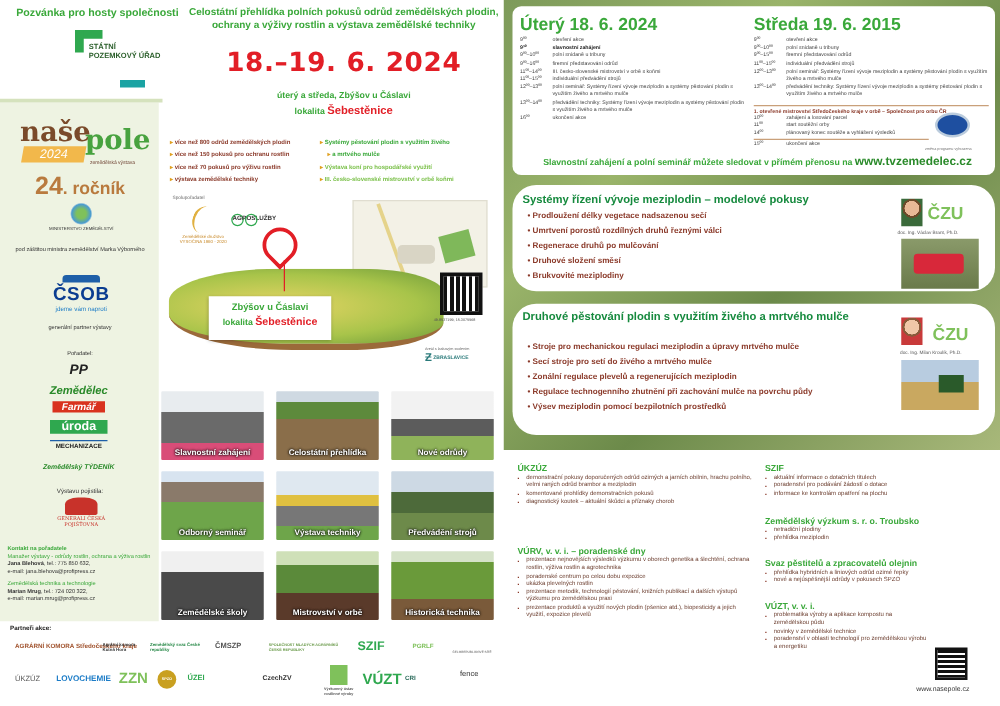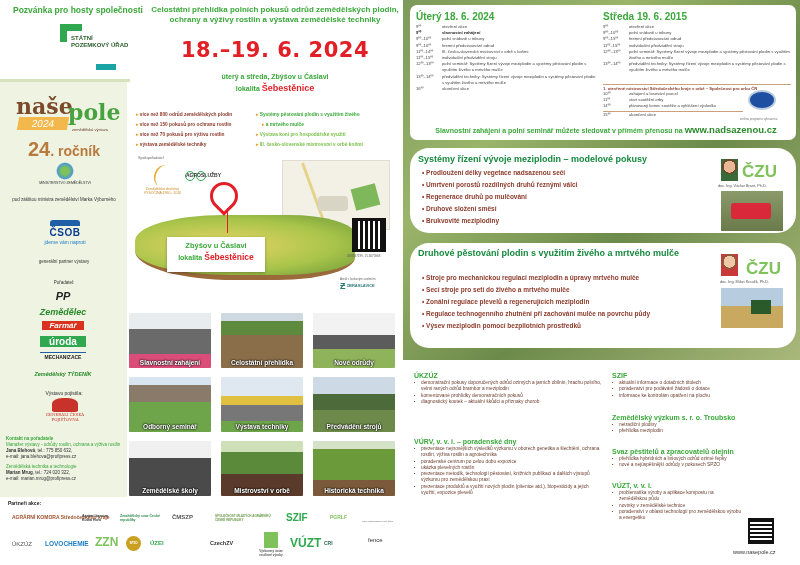--- a/index.html
+++ b/index.html
@@ -19,21 +19,21 @@
 #logo .pole{position:absolute;left:52px;top:4px;font-family:"DejaVu Serif",serif;font-size:22px;font-weight:bold;color:#48a23f}
 #logo .sub{position:absolute;left:56px;top:32px;font-size:4px;color:#6b3d2e}
 #rocnik{left:28px;top:138px;font-size:14px;font-weight:bold;color:#b97a3e}
 #rocnik span{font-size:20px}
 .small{font-size:4.5px;text-align:center;color:#333;line-height:6px}
 #mz{left:20px;top:162px;width:90px;text-align:center}
 #mz .tree{width:18px;height:18px;margin:0 auto;border-radius:50%;background:radial-gradient(circle,#7fc15b 30%,#4a9bd1 60%,transparent 70%)}
 #patron{left:5px;top:197px;width:118px}
 #csob{left:30px;top:220px;width:70px;text-align:center}
 #csob .bar{width:30px;height:6px;background:#1e5fa8;margin:0 auto 1px;border-radius:3px 3px 0 0}
-#csob .name{font-size:10px;font-weight:bold;color:#0b3d91;letter-spacing:.5px}
+#csob .name{font-size:15px;font-weight:bold;color:#0b3d91;letter-spacing:.5px}
 #csob .slogan{font-size:5px;color:#1c7cc7;margin-top:1px}
 #gp{left:5px;top:259px;width:118px}
 #poradatel{left:5px;top:280px;width:118px}
 .lg{position:absolute;left:30px;width:66px;text-align:center;font-weight:bold}
 #pp{top:290px;font-size:11px;font-style:italic;color:#222}
 #zemedelec{top:307px;font-size:9px;font-style:italic;color:#2a8a2a}
 #farmar{top:321px;font-size:8px;background:#d9321e;color:#fff;left:42px;width:42px;font-style:italic}
 #uroda{top:336px;font-size:10px;background:#2fa84f;color:#fff;left:40px;width:46px}
 #mech{top:352px;font-size:5px;color:#222;border-top:1px solid #1e5fa8;left:40px;width:46px;padding-top:1px}
 #zt{top:371px;font-size:5.5px;font-style:italic;color:#2a8a2a}
@@ -88,41 +88,41 @@
 .p5{background:linear-gradient(#cdd9e4 0 30%,#4d6a3a 30% 60%,#6d8a4a 60%)}
 .p6{background:linear-gradient(#f0f0f0 0 30%,#4a4a4a 30%)}
 .p7{background:linear-gradient(#cfe0b8 0 20%,#5b8a3a 20% 60%,#5a3a2a 60%)}
 .p8{background:linear-gradient(#d5e2c8 0 15%,#6a9a3a 15% 70%,#7a5a3a 70%)}
 
 #partneri{left:8px;top:500px;font-size:5px;font-weight:bold;color:#222}
 .plogo{position:absolute;font-size:5px;font-weight:bold;white-space:nowrap}
 
 #aerial{left:403px;top:0;width:397px;height:360px;background:linear-gradient(135deg,#7d9a5a,#9ab46a 30%,#6c8a4a 60%,#a8b87a)}
 #sched{left:410px;top:5px;width:386px;height:135px;background:#fff;border-radius:7px}
-.day h3{font-size:10px;color:#3aa83a;font-weight:bold;margin-bottom:2px}
+.day h3{font-size:14px;color:#3aa83a;font-weight:bold;margin-bottom:2px}
 .row{display:flex;font-size:4.2px;line-height:6.2px;color:#444}
 .row .t{width:26px;flex:none}
 .row.b{font-weight:bold;color:#222}
 #tue{left:416px;top:11px;width:180px}
 #wed{left:603px;top:11px;width:188px}
 #ms{left:603px;top:84px;width:188px;border-top:1px solid #c9a07a;padding-top:1px}
 #ms .h{font-size:4.2px;color:#8b3a2a;font-weight:bold}
 #msbadge{left:748px;top:90px;width:28px;height:20px;border-radius:50%;background:#1e4fa0;border:2px solid #bcd}
 #change{left:740px;top:117px;font-size:3px;color:#777}
 #stream{left:418px;top:124px;width:376px;text-align:center;font-size:7px;font-weight:bold;color:#3aa83a}
 #stream .url{font-size:9.5px;color:#2a8a2a}
 .panel{position:absolute;left:410px;width:386px;background:#fff;border-radius:19px}
 #panel1{top:148px;height:85px}
 #panel2{top:243px;height:105px}
 .panel h2{position:absolute;left:8px;font-size:9px;font-weight:bold;color:#168a3e;line-height:11px}
 .panel ul{position:absolute;left:12px;list-style:none}
 .panel li{font-size:6.5px;font-weight:bold;color:#8b3a2a;line-height:12px}
 .panel li:before{content:"• ";color:#8b3a2a}
 .avatar{position:absolute;width:17px;height:22px;background:radial-gradient(circle at 50% 35%,#e8b896 35%,#6b4a2a 36% 45%,#3a6a3a 46%)}
-.czu{position:absolute;font-size:17px;font-weight:bold;color:#7fc15b}
+.czu{position:absolute;font-size:14px;font-weight:bold;color:#7fc15b}
 .doc{position:absolute;font-size:3.8px;color:#555;white-space:nowrap}
 .pimg{position:absolute;width:62px;height:40px}
 
 #br{left:403px;top:360px;width:397px;height:205px;background:#fff}
 .sec h4{font-size:7px;font-weight:bold;color:#3aa83a;margin-bottom:1px}
 .sec ul{list-style:none}
 .sec li{font-size:4.8px;line-height:6.3px;color:#6b3d2e;padding-left:7px;position:relative}
 .sec li:before{content:"▪";position:absolute;left:0;color:#8b3a2a;font-size:4px}
 #qr2{left:748px;top:518px;width:26px;height:26px;background:repeating-linear-gradient(0deg,#111 0 2px,#fff 2px 4px);border:2.5px solid #111}
 #web{left:733px;top:549px;font-size:5.5px;color:#333}
@@ -351,21 +351,21 @@
       <span class="t">14⁰⁰</span>
       <span>plánovaný konec soutěže a vyhlášení výsledků</span>
     </div>
   <div class="row" style="border-top:1px solid #c9a07a;margin-top:1px;width:140px">
       <span class="t">15⁰⁰</span>
       <span>ukončení akce</span>
     </div>
 </div>
 <div class="abs" id="msbadge"></div>
 <div class="abs" id="change">změna programu vyhrazena</div>
-<div class="abs" id="stream"><span>Slavnostní zahájení a polní seminář můžete sledovat v přímém přenosu na </span><span class="url">www.nadsazenou.cz</span></div>
+<div class="abs" id="stream"><span>Slavnostní zahájení a polní seminář můžete sledovat v přímém přenosu na </span><span class="url">www.tvzemedelec.cz</span></div>
 
 <div class="panel" id="panel1">
   <h2 style="top:6px">Systémy řízení vývoje meziplodin – modelové pokusy</h2>
   <ul style="top:19px">
     <li>Prodloužení délky vegetace nadsazenou sečí</li>
     <li>Umrtvení porostů rozdílných druhů řeznými válci</li>
     <li>Regenerace druhů po mulčování</li>
     <li>Druhové složení směsí</li>
     <li>Brukvovité meziplodiny</li>
   </ul>

